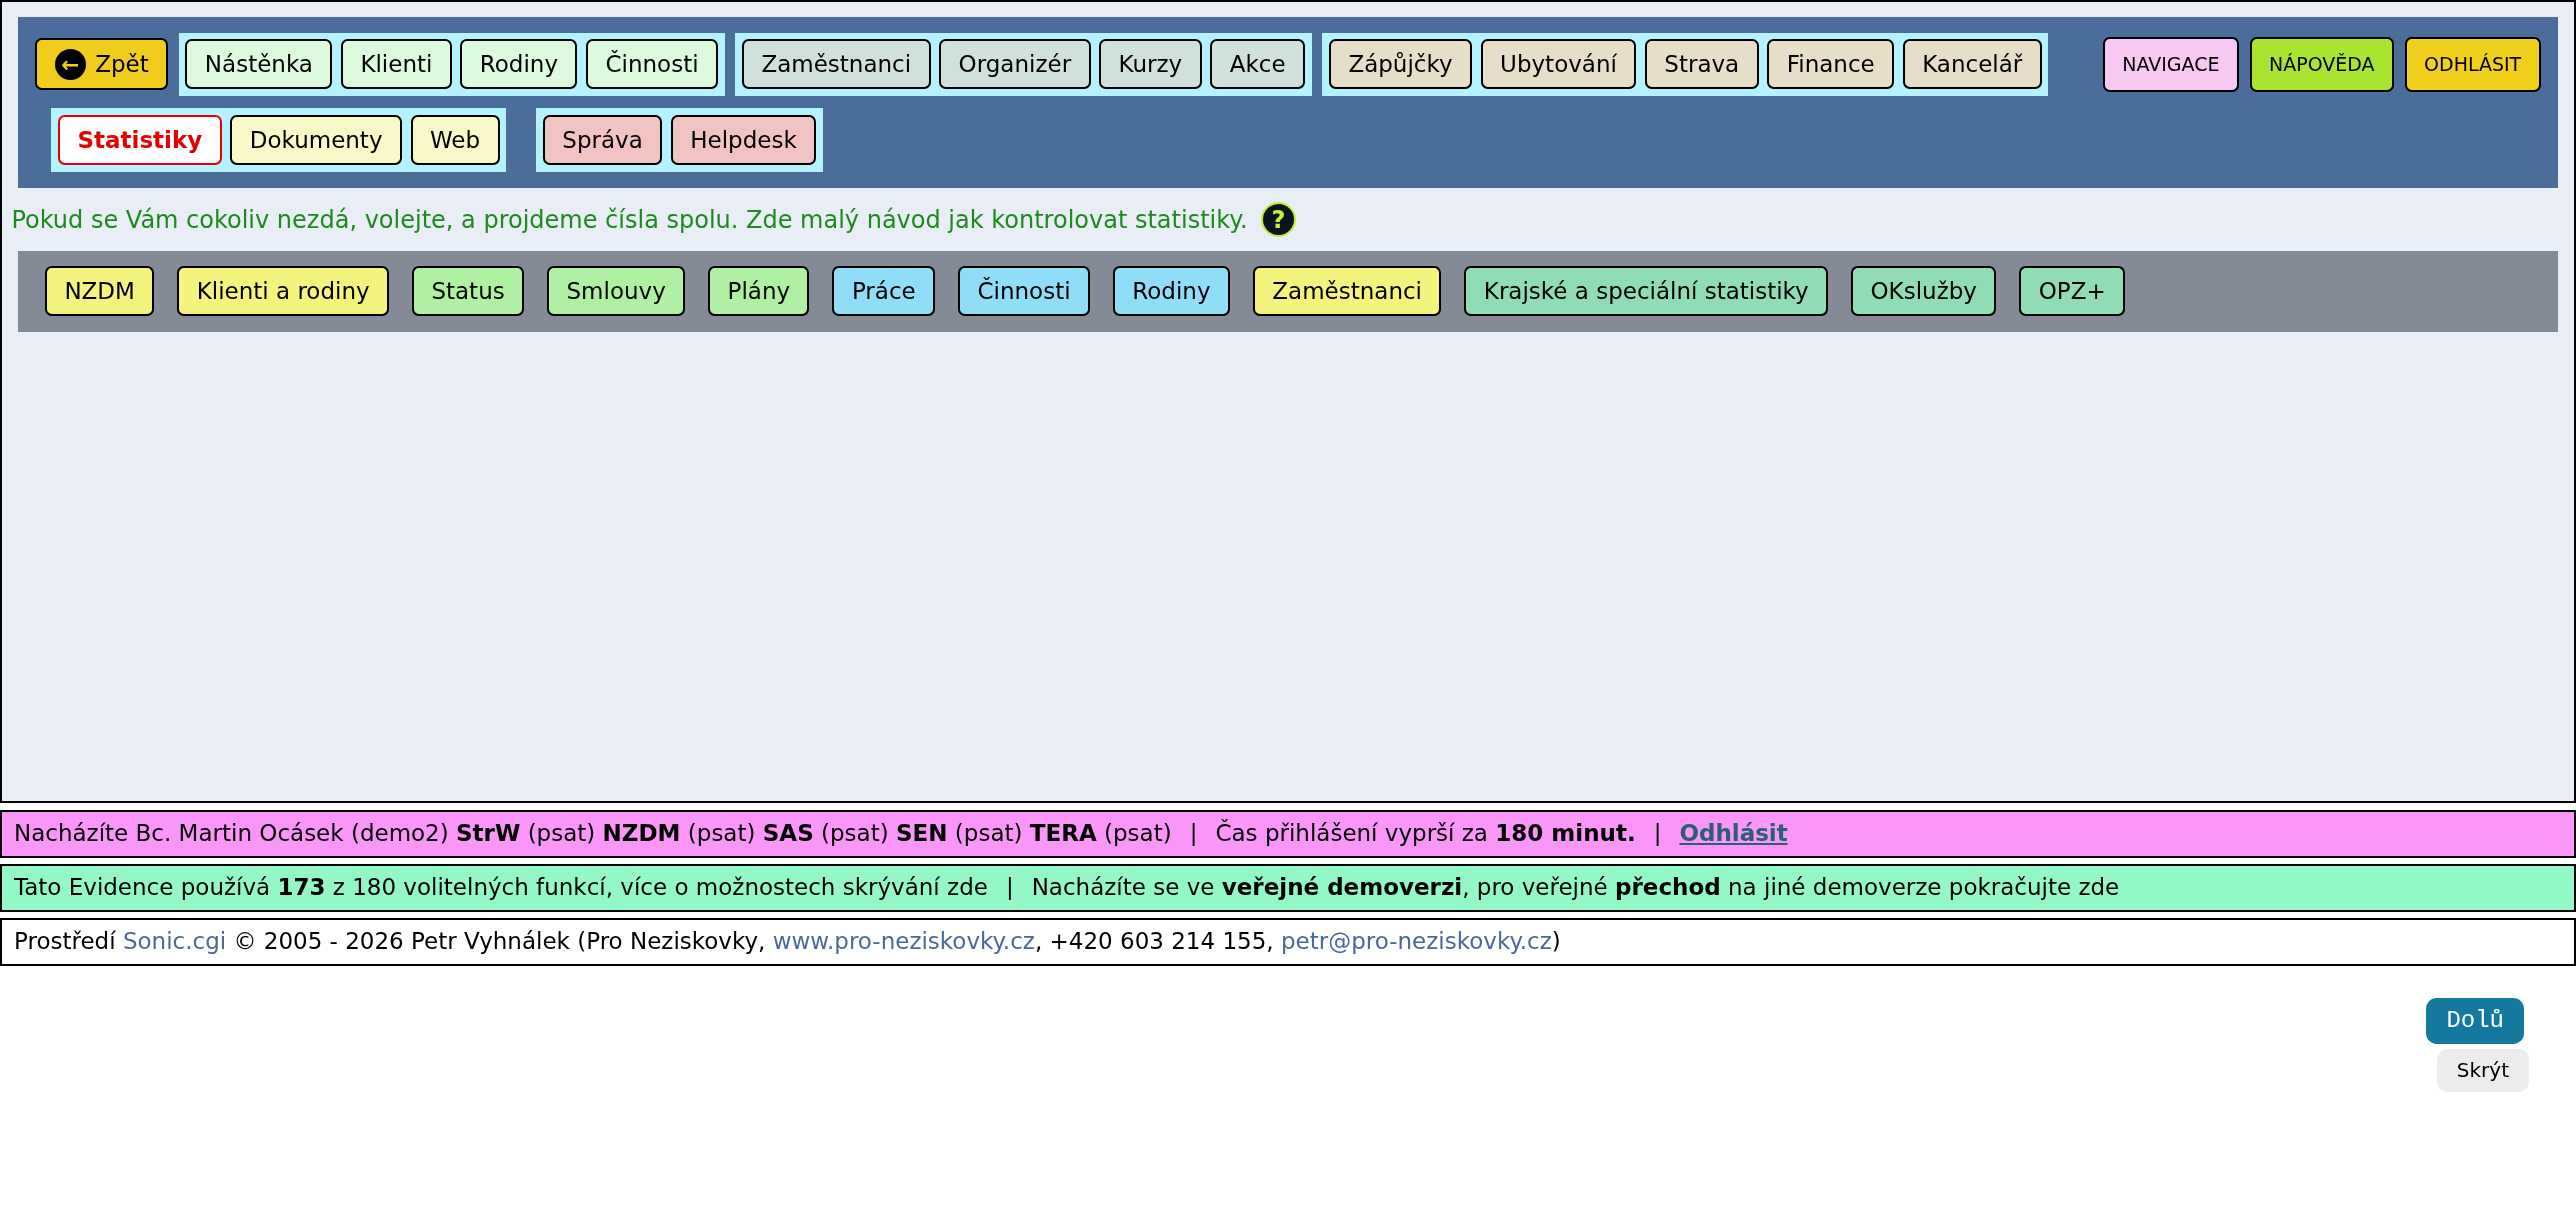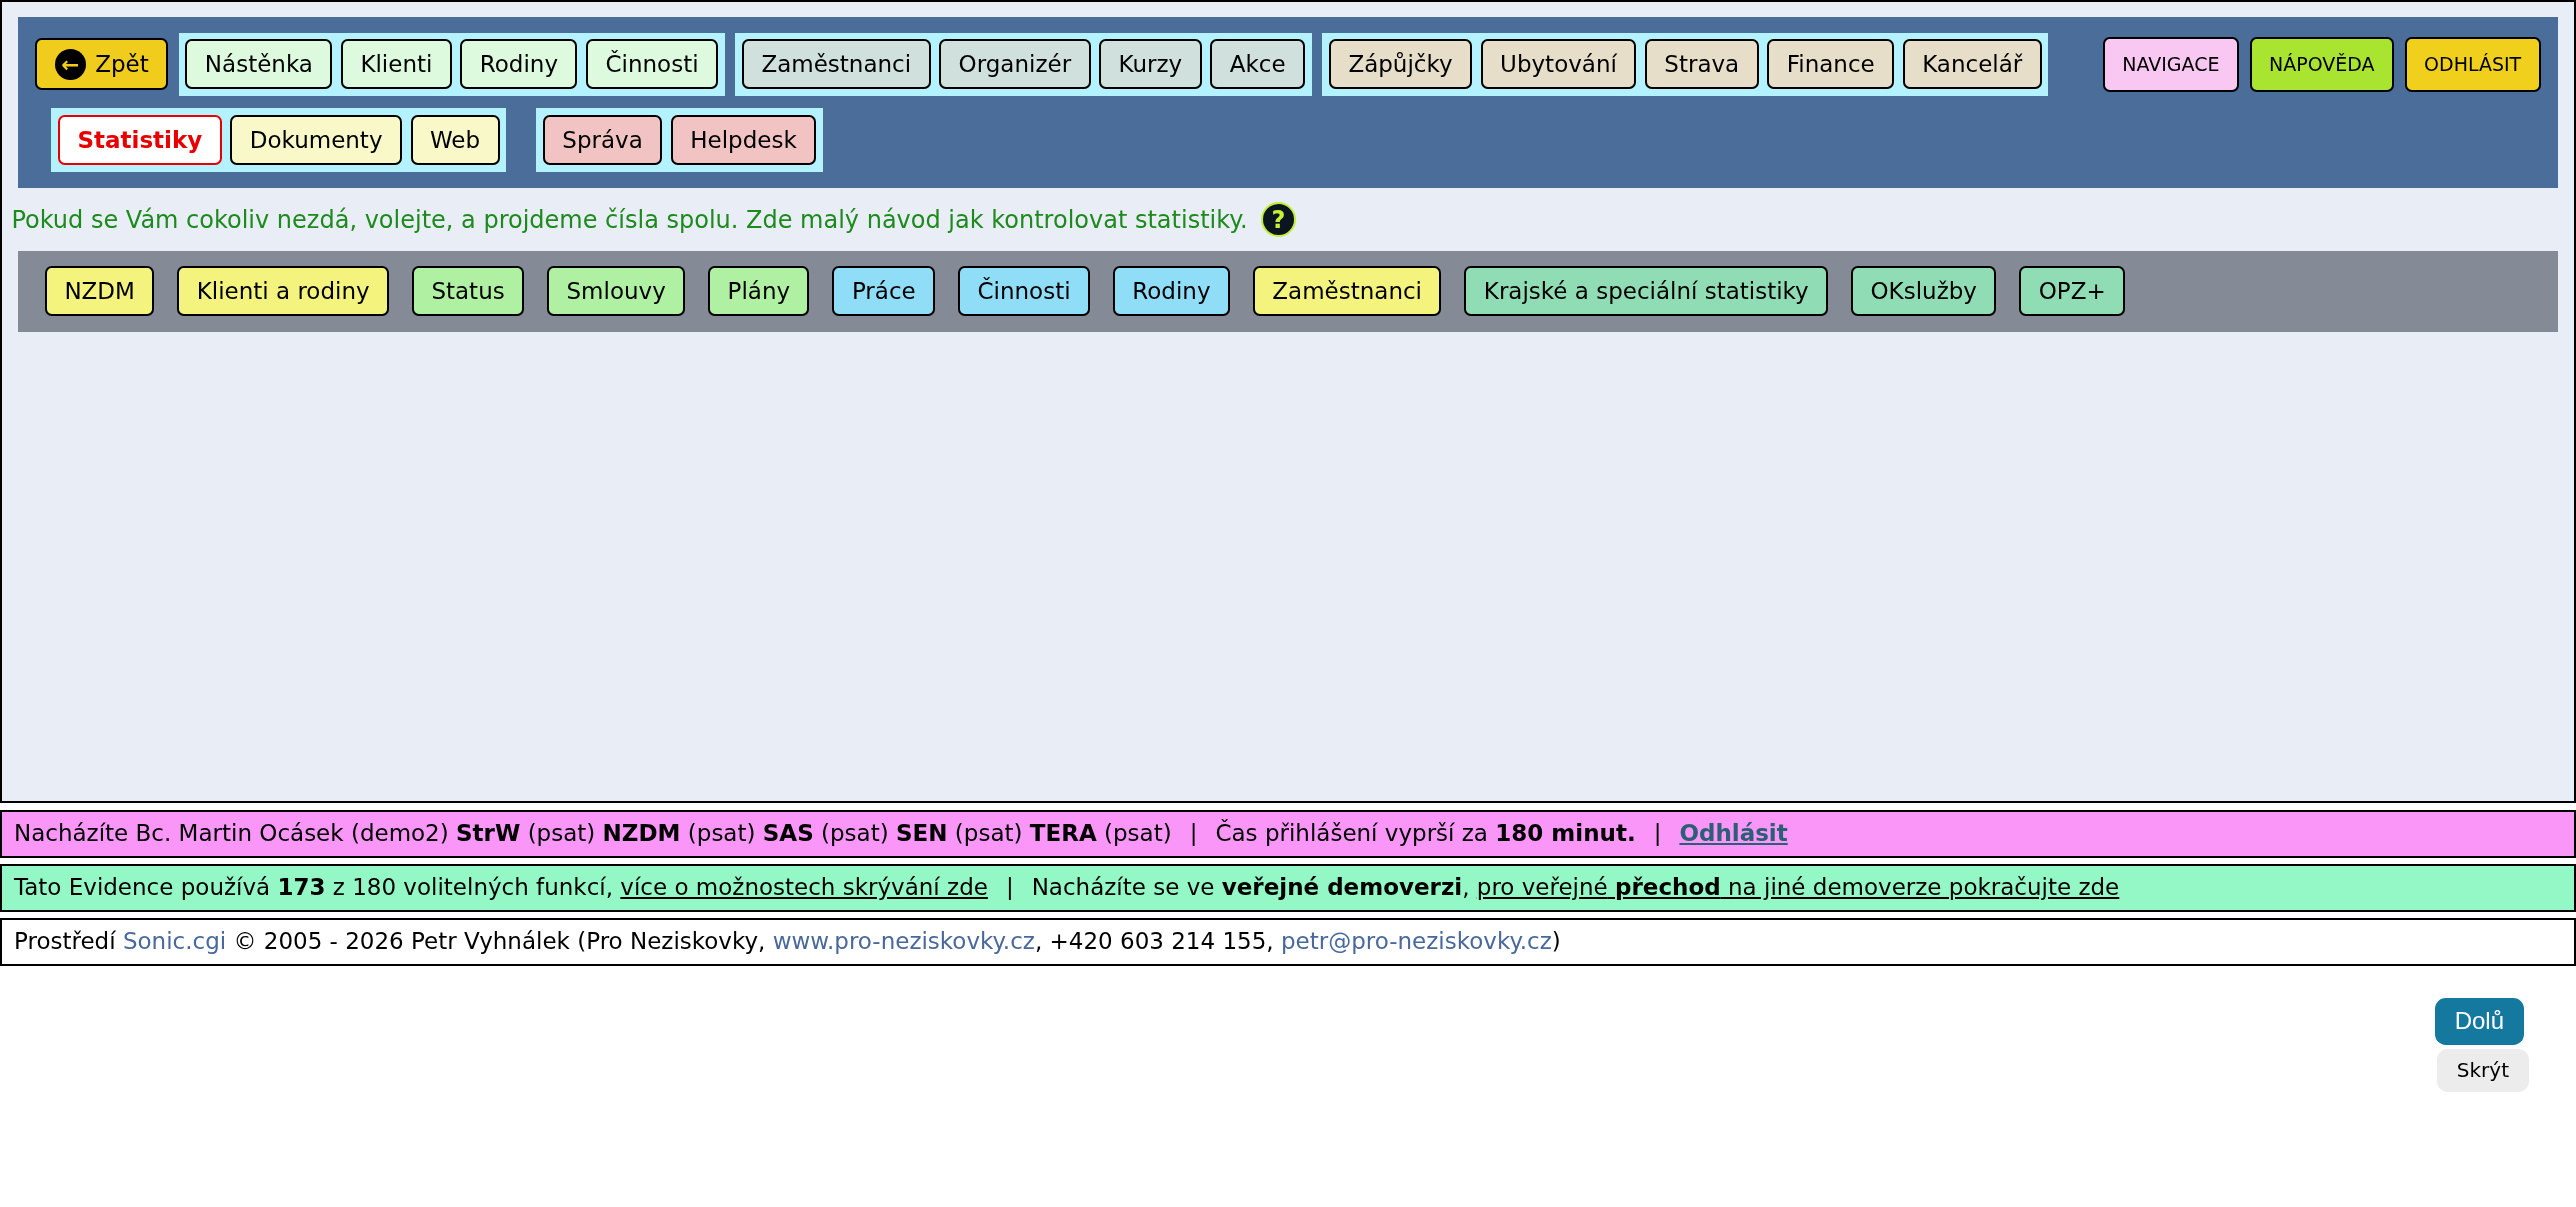--- a/index.html
+++ b/index.html
@@ -102,29 +102,29 @@
     border: 2.7px solid #000;
     padding: 0 12px;
     font-size: 23px; line-height: 42px;
     white-space: nowrap; overflow: hidden;
   }
   .bar.pinkbar  { top: 810px; background: #f996f8; }
   .bar.greenbar { top: 864px; background: #94f8c6; }
   .bar.whitebar { top: 918px; background: #ffffff; }
   .sep { margin: 0 10.7px; }
   .link-dark { color: #2a5f74; font-weight: bold; text-decoration: underline; cursor: pointer; }
-  .u { text-decoration: underline; cursor: pointer; }
+  .u { cursor: pointer; }
   .link-blue { color: #49689c; cursor: pointer; }
 
   
   .float-down {
     position: absolute; top: 998px; right: 52px;
     background: #15799f; color: #fff;
     border: none; border-radius: 10.7px;
-    font-size: 24px; font-family: Liberation Sans, sans-serif;
+    font-size: 24px; font-family: Liberation Mono, monospace;
     padding: 9.4px 20px; cursor: pointer;
   }
   .float-hide {
     position: absolute; top: 1049px; right: 47px;
     background: #ececec; color: #000;
     border: none; border-radius: 10.7px;
     font-size: 20px; font-family: inherit;
     padding: 9.4px 20px; cursor: pointer;
   }
 </style>

